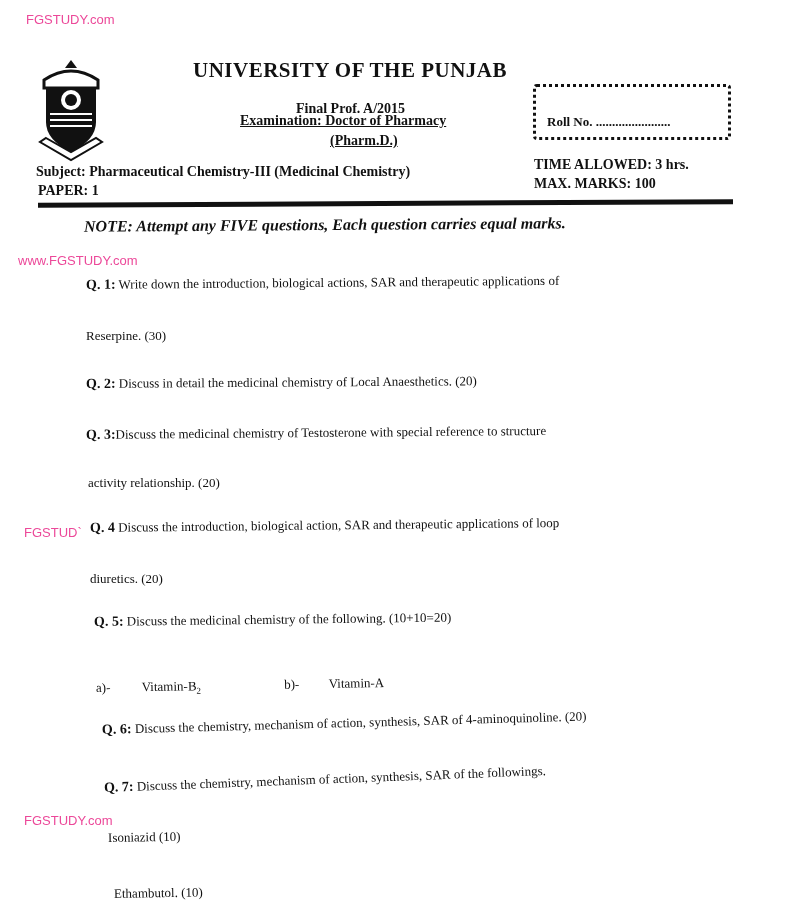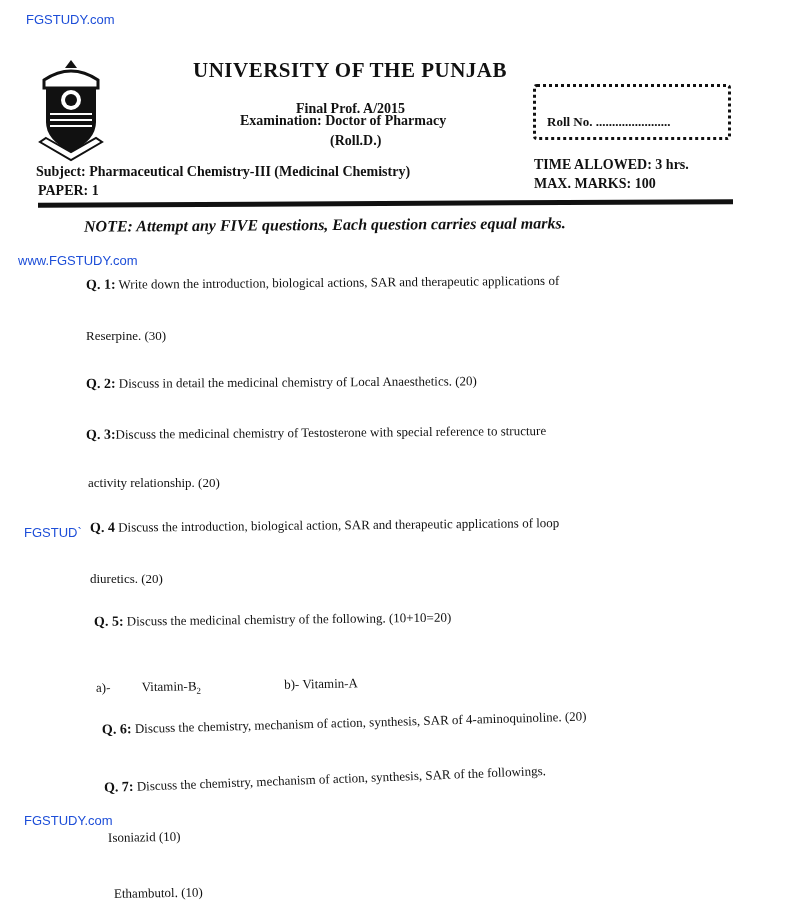--- a/index.html
+++ b/index.html
@@ -1,21 +1,21 @@
 <!DOCTYPE html>
 <html><head>
   <meta charset="utf-8">
   <style>
     html, body { margin: 0; padding: 0; background: #ffffff; }
     body { width: 799px; height: 914px; position: relative; overflow: hidden; color: #111; font-family: "Liberation Serif", serif; }
     .abs { position: absolute; white-space: nowrap; }
-    .wm { font-family: "Liberation Sans", sans-serif; font-size: 13px; color: #1d4ed8; }
+    .wm { font-family: "Liberation Sans", sans-serif; font-size: 13px; color: #ec4899; }
     .title { font-weight: bold; font-size: 21px; letter-spacing: 0.5px; }
     .hdr { font-weight: bold; font-size: 14px; }
-    .u { }
+    .u { text-decoration: underline; }
     .roll { border: 3px dotted #111; border-radius: 4px; width: 192px; height: 50px; }
     .rule { background: #111; height: 5px; transform: rotate(-0.3deg); }
     .note { font-weight: bold; font-style: italic; font-size: 16px; transform: rotate(-0.4deg); }
     .q { font-size: 13px; transform-origin: left center; }
     .q b { font-size: 14px; }
     .logo svg { display: block; }
   </style>
 </head>
 <body>
 
@@ -32,21 +32,21 @@
     <circle cx="35" cy="42" r="10" fill="#fff"></circle>
     <circle cx="35" cy="42" r="6" fill="#111"></circle>
     <path d="M14 56 h42 M14 62 h42 M14 68 h42" stroke="#fff" stroke-width="2"></path>
     <path d="M10 80 l25 14 l25 -14 l6 4 l-31 18 l-31 -18 z" fill="#fff" stroke="#111" stroke-width="2"></path>
   </svg>
 </div>
 
 <div class="abs title" style="left:193px;top:58px;">UNIVERSITY OF THE PUNJAB</div>
 <div class="abs hdr" style="left:296px;top:101px;">Final Prof.   A/2015</div>
 <div class="abs hdr u" style="left:240px;top:113px;">Examination: Doctor of Pharmacy</div>
-<div class="abs hdr u" style="left:330px;top:133px;">(Roll.D.)</div>
+<div class="abs hdr u" style="left:330px;top:133px;">(Pharm.D.)</div>
 
 <div class="abs roll" style="left:533px;top:84px;"></div>
 <div class="abs hdr" style="left:547px;top:114px;font-size:13px;">Roll No. .......................</div>
 
 <div class="abs hdr" style="left:36px;top:164px;">Subject: Pharmaceutical Chemistry-III (Medicinal Chemistry)</div>
 <div class="abs hdr" style="left:38px;top:183px;">PAPER: 1</div>
 <div class="abs hdr" style="left:534px;top:157px;">TIME ALLOWED: 3 hrs.</div>
 <div class="abs hdr" style="left:534px;top:176px;">MAX. MARKS: 100</div>
 
 <div class="abs rule" style="left:38px;top:201px;width:695px;"></div>
@@ -72,21 +72,21 @@
 </div>
 <div class="abs q" style="left:90px;top:571px;">diuretics. (20)</div>
 
 <div class="abs q" style="left:94px;top:614px;transform:rotate(-0.7deg);">
   <b>Q. 5:</b><span> Discuss the medicinal chemistry of the following. (10+10=20)</span>
 </div>
 <div class="abs q" style="left:96px;top:680px;transform:rotate(-1deg);">
   <span>a)-</span>
   <span style="margin-left:28px;"><span>Vitamin-B</span><sub style="font-size:9px;">2</sub></span>
   <span style="margin-left:80px;">b)-</span>
-  <span style="">Vitamin-A</span>
+  <span style="margin-left:26px;">Vitamin-A</span>
 </div>
 
 <div class="abs q" style="left:102px;top:722px;transform:rotate(-1.6deg);">
   <b>Q. 6:</b><span> Discuss the chemistry, mechanism of action, synthesis, SAR of 4-aminoquinoline. (20)</span>
 </div>
 
 <div class="abs q" style="left:104px;top:780px;transform:rotate(-2.2deg);">
   <b>Q. 7:</b><span> Discuss the chemistry, mechanism of action, synthesis, SAR of the followings.</span>
 </div>
 <div class="abs q" style="left:108px;top:830px;transform:rotate(-1deg);">Isoniazid (10)</div>

